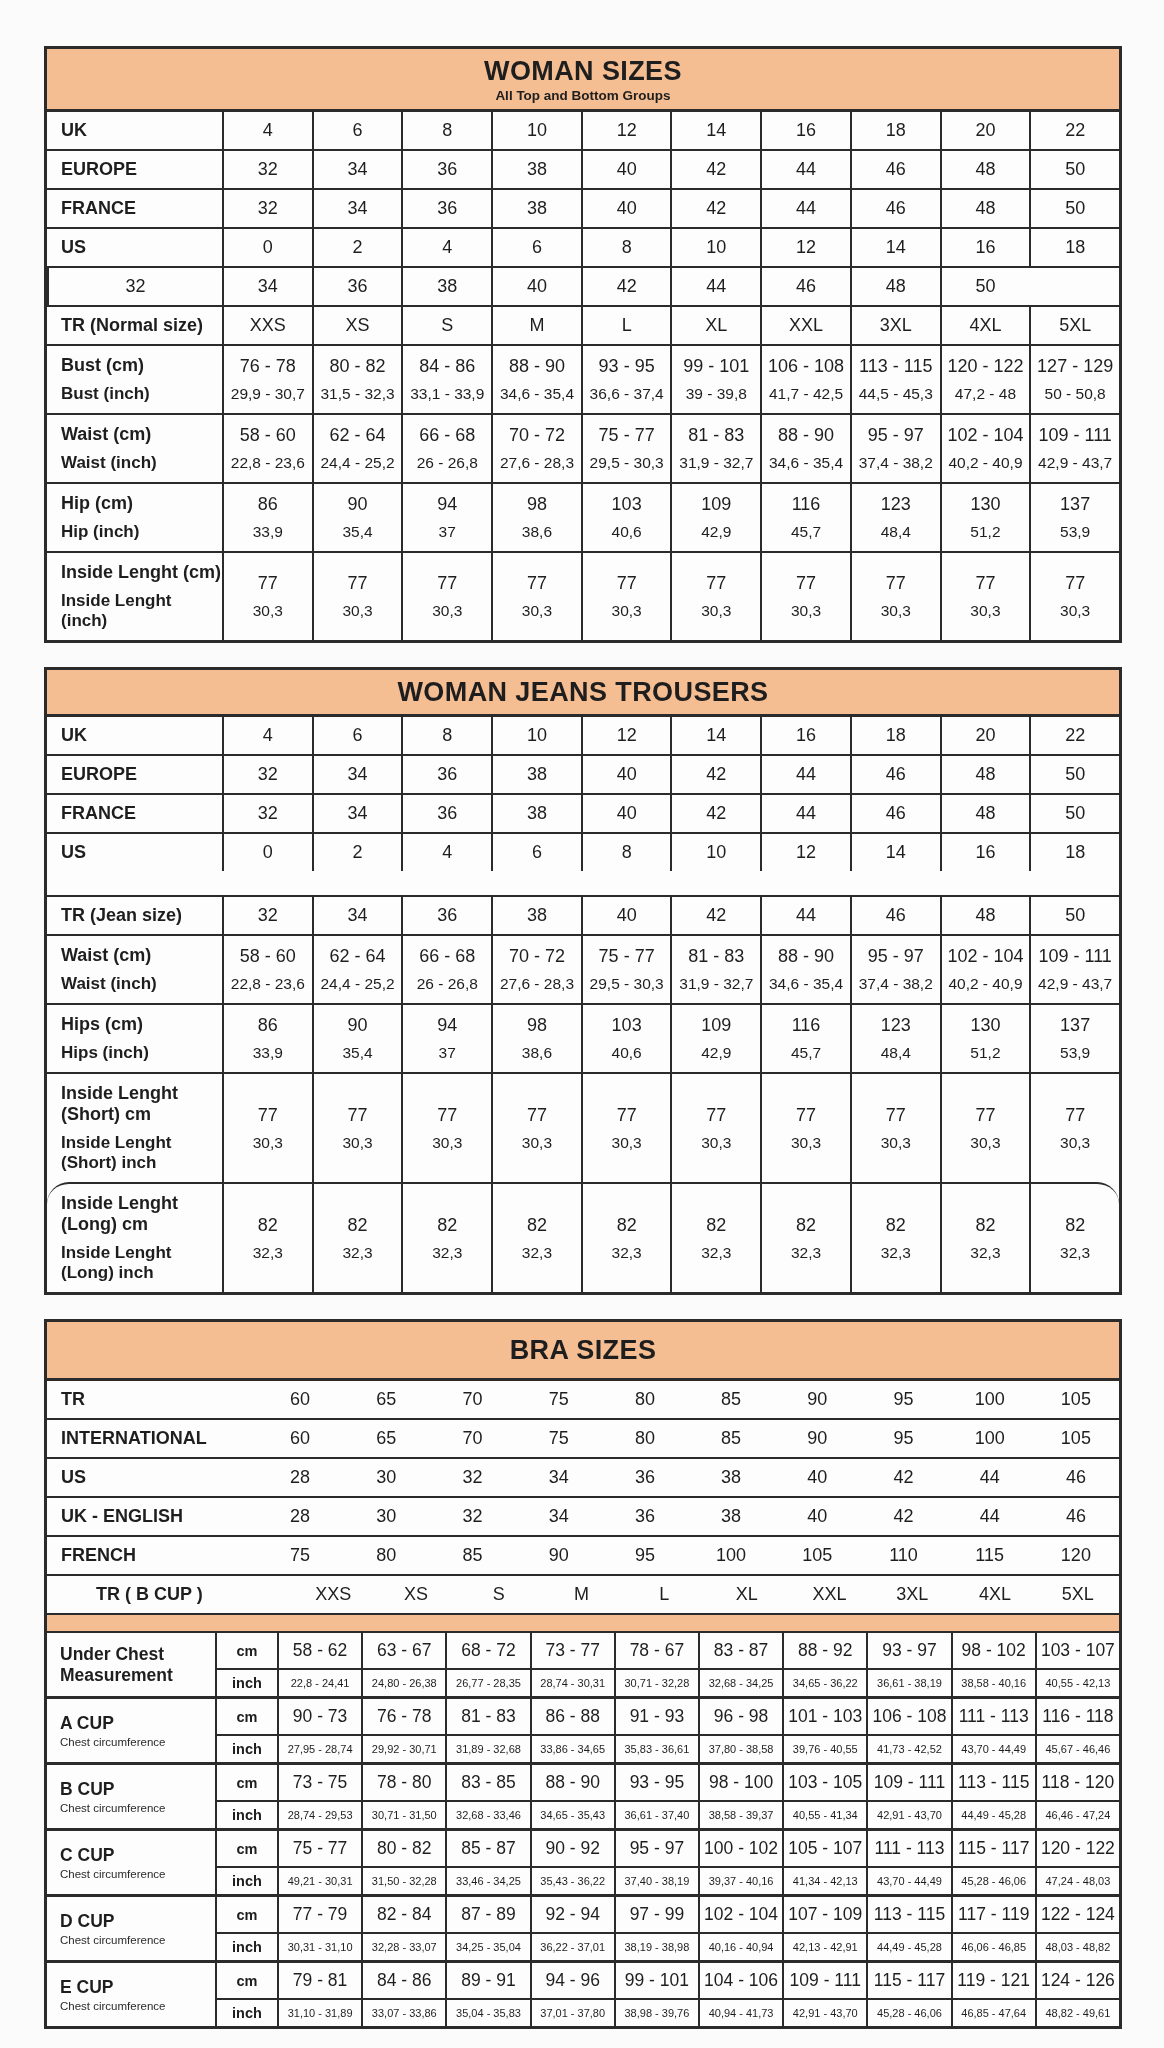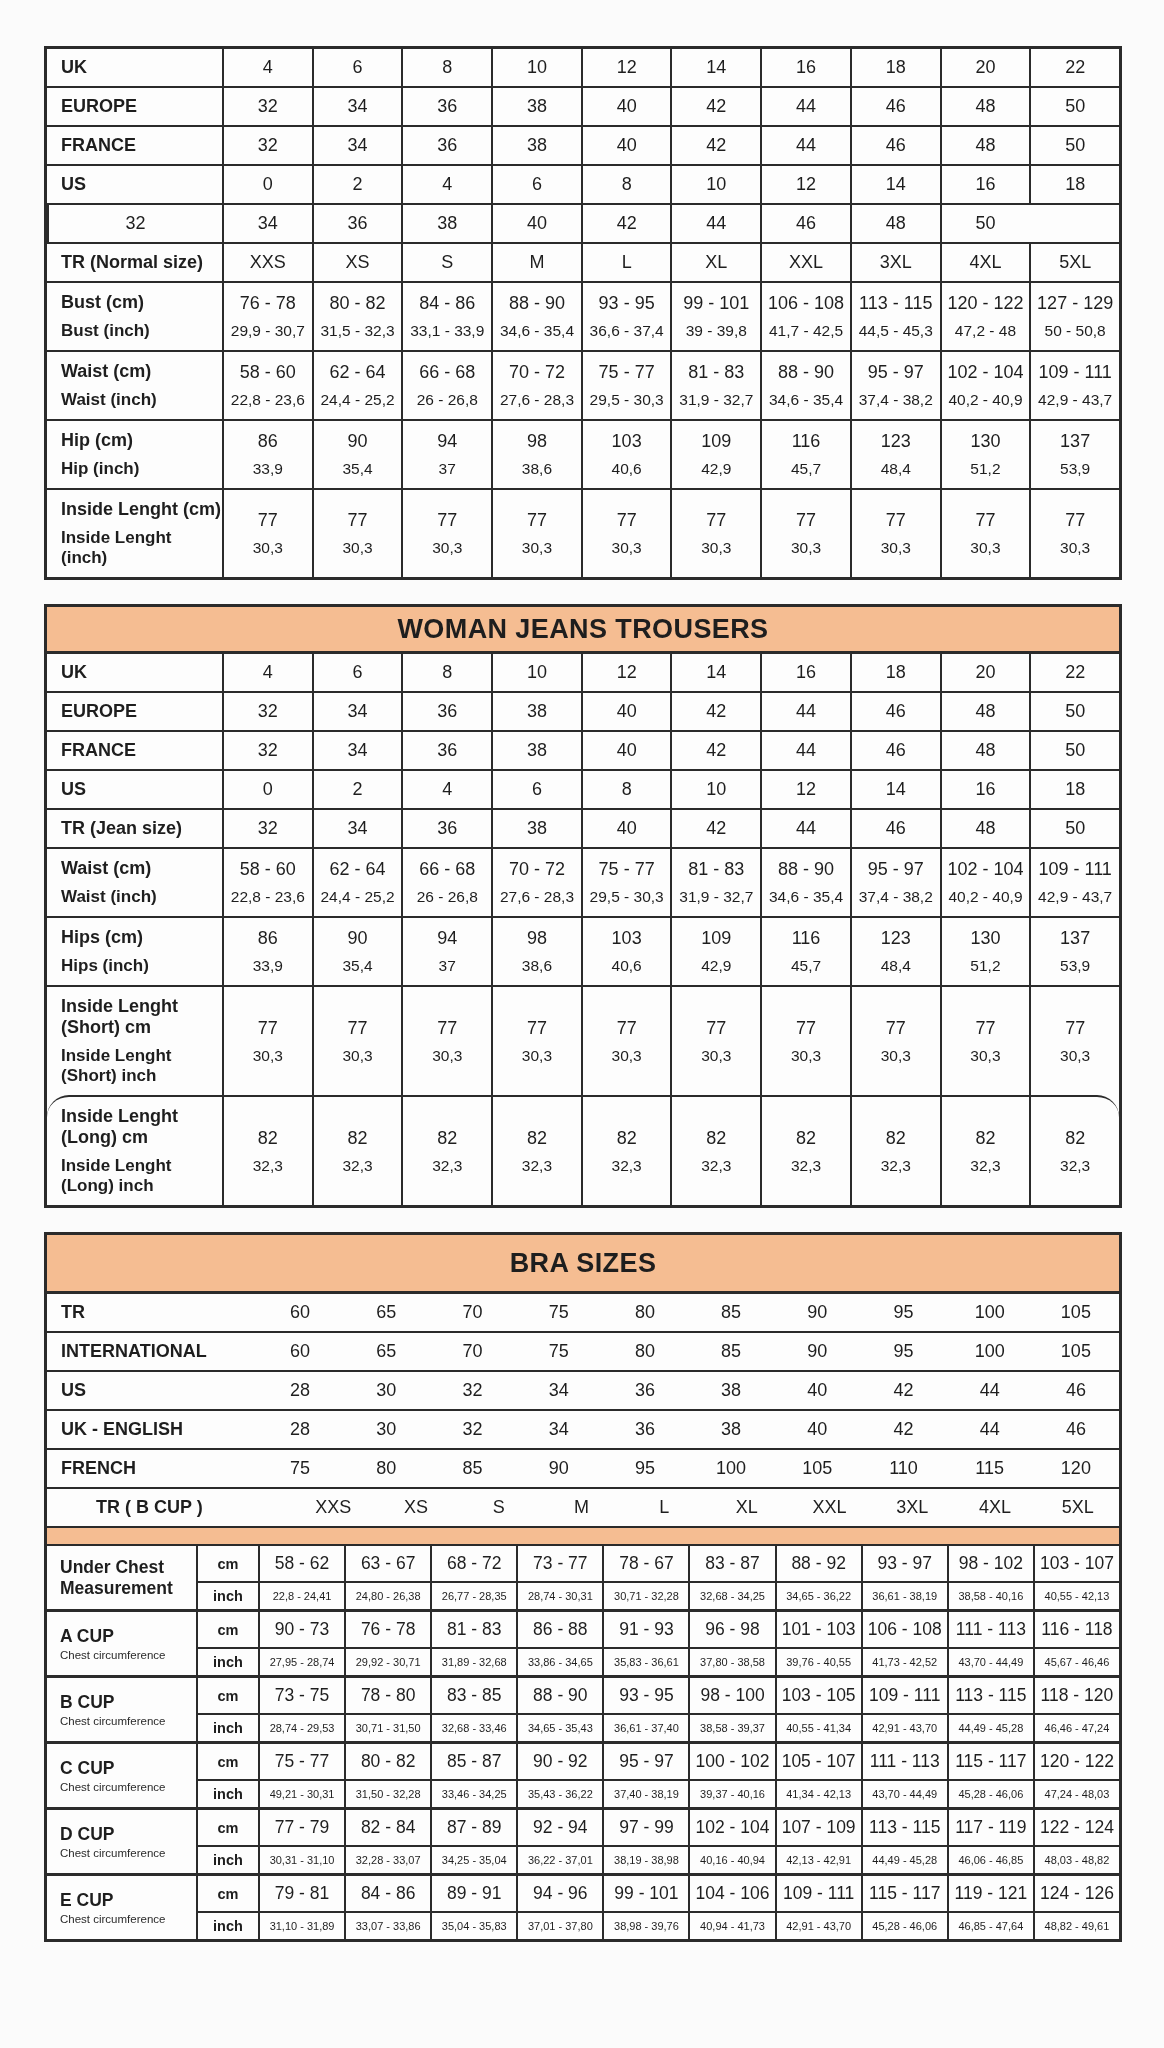--- a/index.html
+++ b/index.html
@@ -29,37 +29,41 @@
   .val-one{ font-size:18px; padding:8px 2px; }
   .val-first{ font-size:18px; padding:9px 2px 4px; }
   .val-second{ font-size:15.5px; padding:4px 2px 9px; }
 
   
   .band{ height:20px; background:#f5bd92; border-top:2px solid #2b2b2b; border-bottom:2px solid #2b2b2b; }
 
   
   .cup-grp{ display:flex; }
   .cup-grp + .cup-grp{ border-top:3px solid #2b2b2b; }
-  .cup-lab{ width:151px; border-right:2px solid #2b2b2b; display:flex; flex-direction:column; justify-content:center; padding:4px 6px 4px 13px; }
+  .cup-lab{ width:170px; border-right:2px solid #2b2b2b; display:flex; flex-direction:column; justify-content:center; padding:4px 6px 4px 13px; }
   .cup-name{ font-weight:700; font-size:17.5px; line-height:1.15; }
   .cup-sub{ font-size:11.5px; margin-top:2px; color:#2a2a2a; }
   .cup-rows{ flex:1; display:flex; flex-direction:column; }
   .cup-row{ display:grid; grid-template-columns:60px repeat(10,1fr); flex:1; }
   .cup-row + .cup-row{ border-top:2px solid #2b2b2b; }
   .unit{ font-weight:700; font-size:14.5px; display:flex; align-items:center; justify-content:center; }
   .cup-val{ border-left:2px solid #2b2b2b; display:flex; align-items:center; justify-content:center; text-align:center; }
   .cup-cm{ font-size:17.5px; padding:7px 1px; }
   .cup-inch{ font-size:11px; padding:7px 1px; }
 </style>
 </head>
 <body>
 
 <div class="page">
 
   <section class="tbl">
+    <header class="tbl-head">
+      <div class="t-title">WOMAN SIZES</div>
+      <div class="t-sub">All Top and Bottom Groups</div>
+    </header>
     <div id="woman-sizes-body">
         <div class="grp" style="grid-template-columns: 175px repeat(10, 1fr);">
           <div class="cell lab-cell">
             <div class="lab-line lab-one">UK</div>
           </div>
           <div class="cell">
             <div class="val val-one">4</div>
           </div>
           <div class="cell">
             <div class="val val-one">6</div>
@@ -586,21 +590,21 @@
           <div class="cell">
             <div class="val val-one">14</div>
           </div>
           <div class="cell">
             <div class="val val-one">16</div>
           </div>
           <div class="cell">
             <div class="val val-one">18</div>
           </div>
         </div>
-        <div class="grp" style="grid-template-columns: 175px repeat(10, 1fr);">
+        <div class="grp" style="grid-template-columns: 175px repeat(10, 1fr); margin-top: 24px;">
           <div class="cell lab-cell">
             <div class="lab-line lab-one">TR (Jean size)</div>
           </div>
           <div class="cell">
             <div class="val val-one">32</div>
           </div>
           <div class="cell">
             <div class="val val-one">34</div>
           </div>
           <div class="cell">

